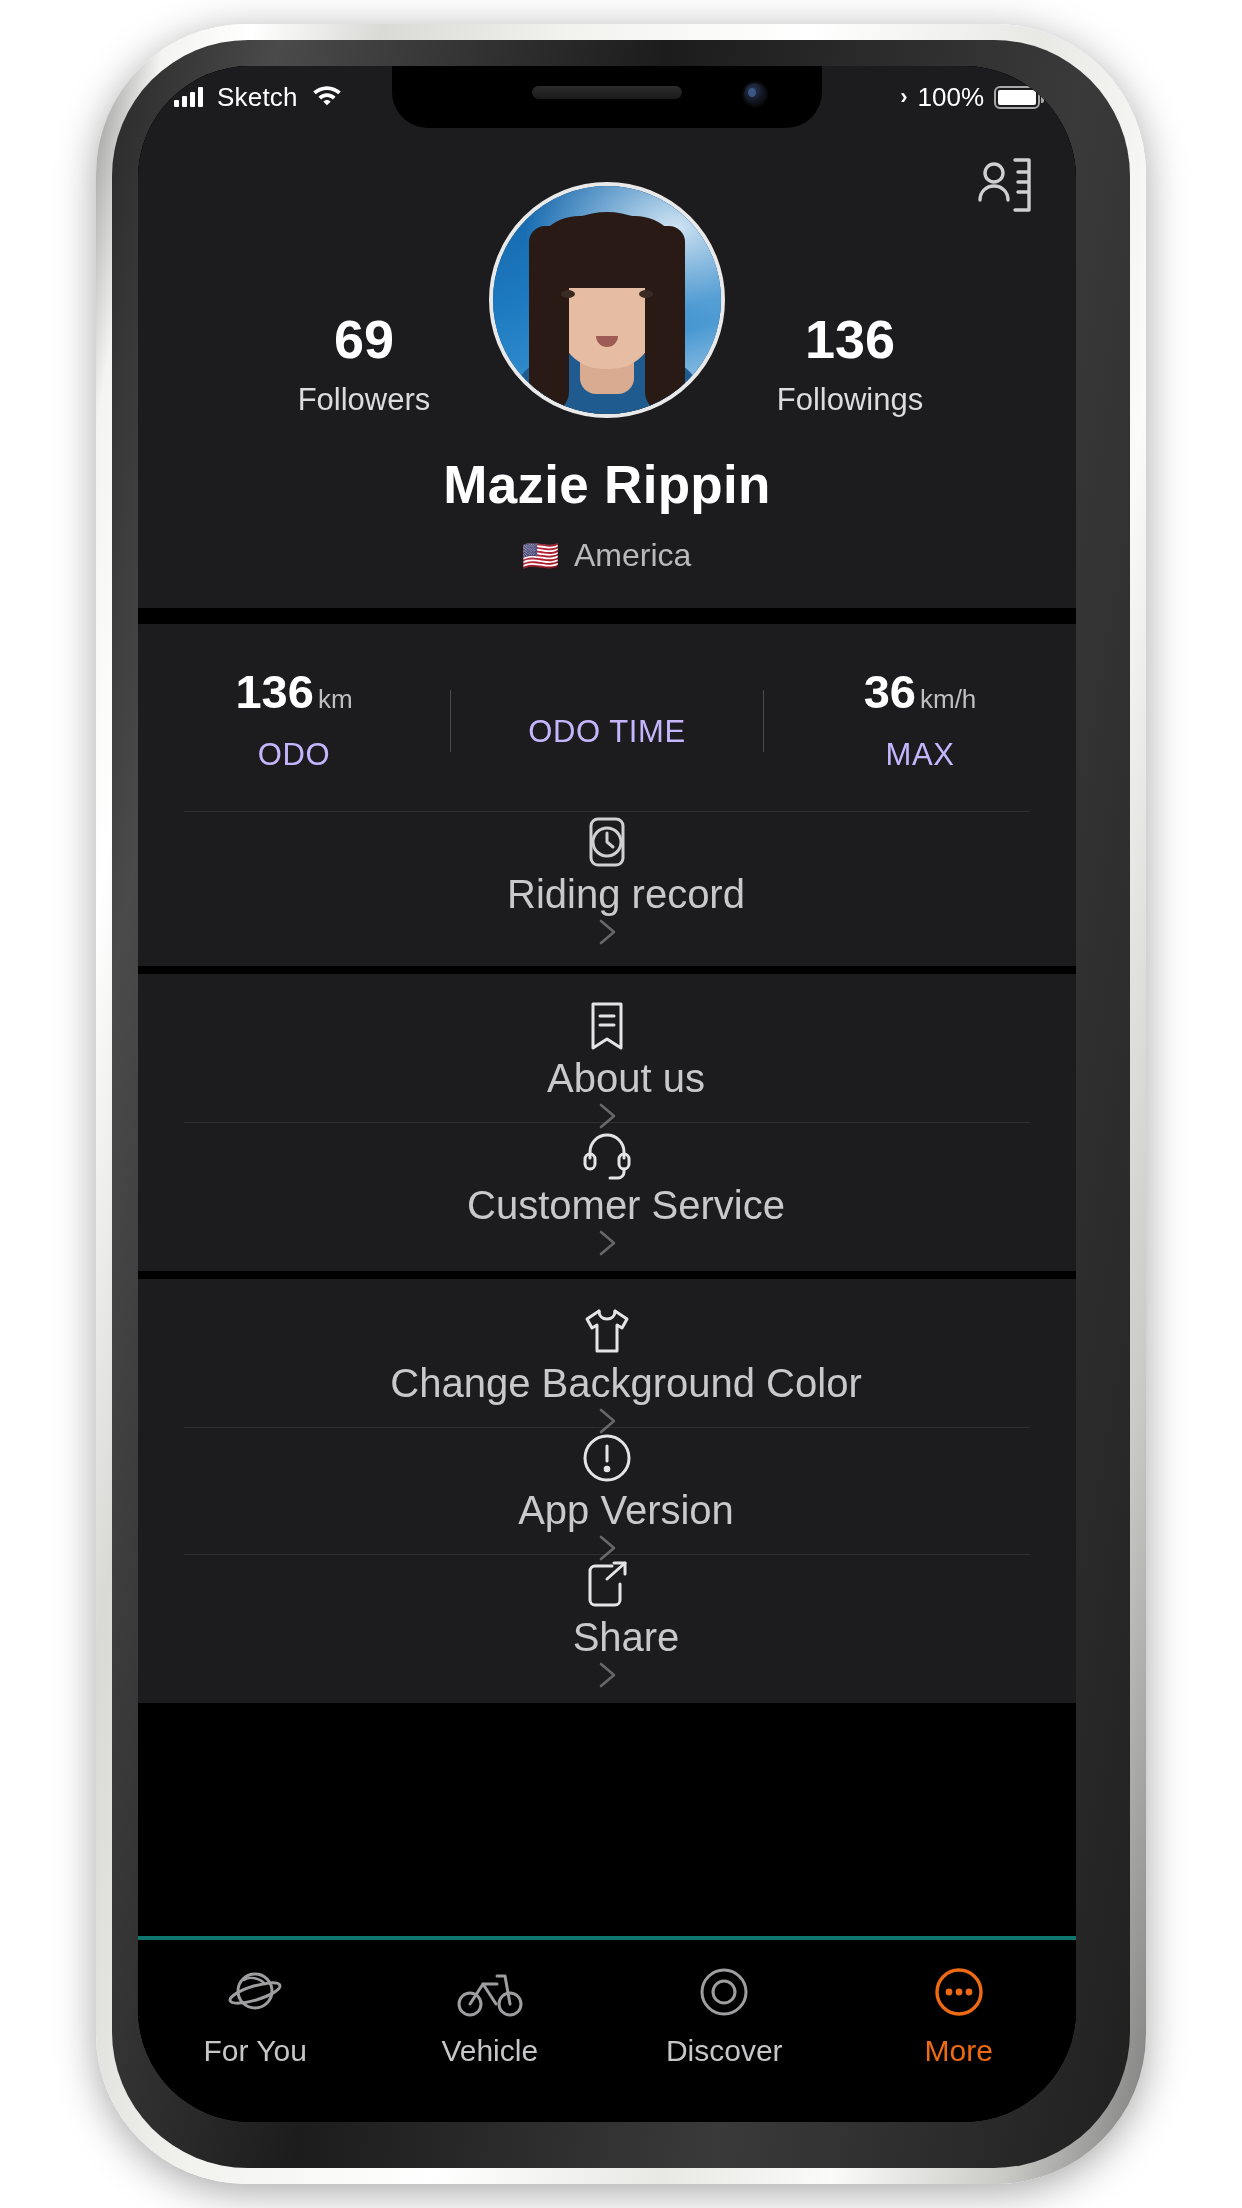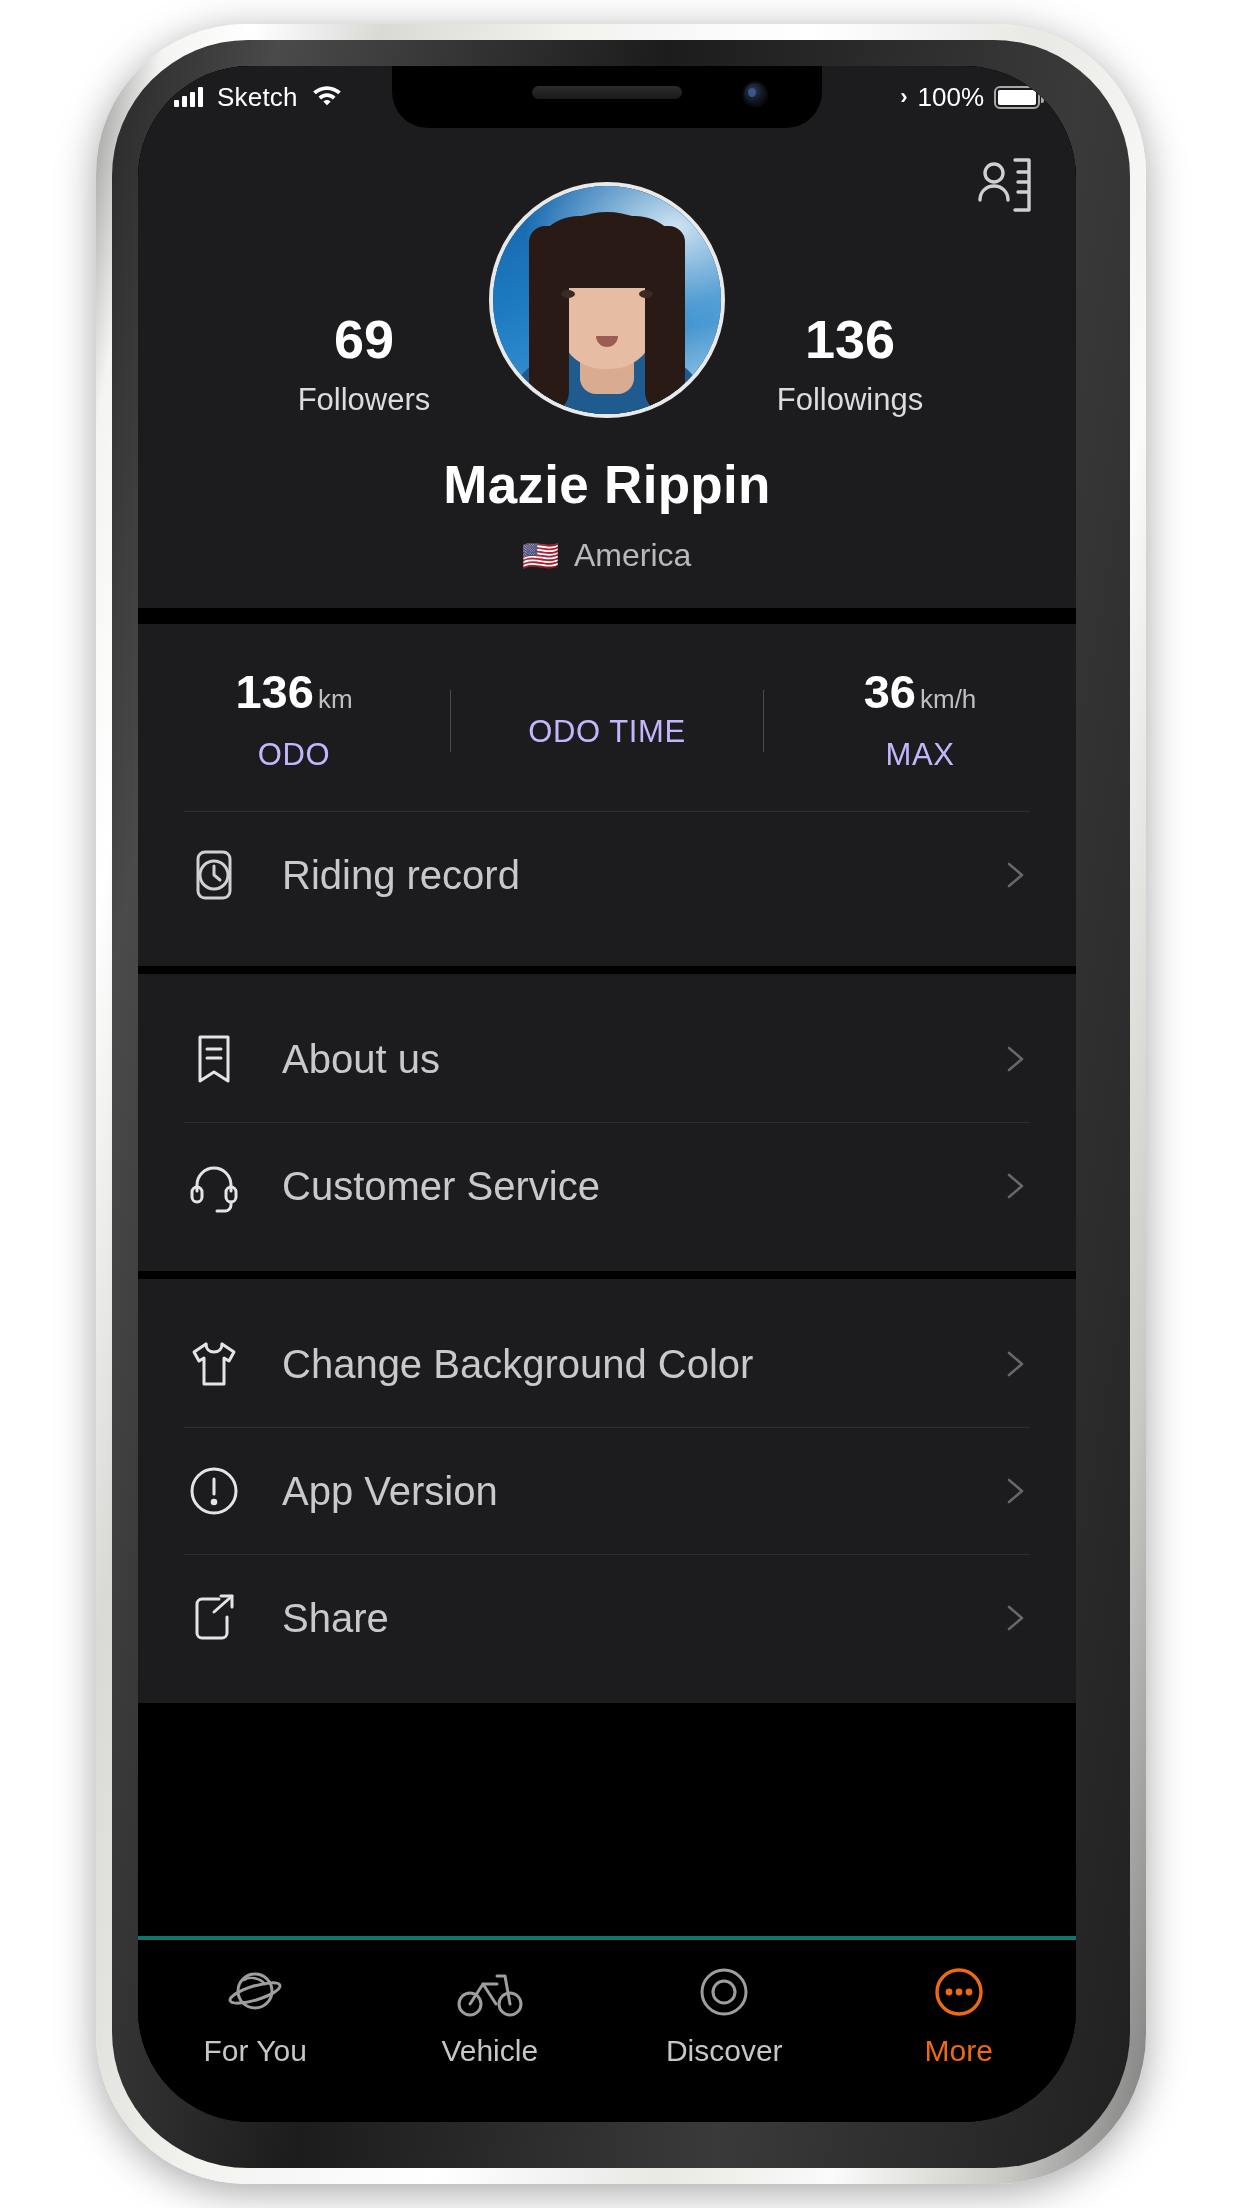--- a/index.html
+++ b/index.html
@@ -177,21 +177,21 @@
     padding:44px 0 38px;
   }
   .odo{flex:1;text-align:center;position:relative;}
   .odo .v{color:#fff;font-size:47px;font-weight:700;line-height:1;}
   .odo .v .u{font-size:26px;font-weight:400;color:#bfbfc1;margin-left:4px;}
   .odo .t{font-size:31px;color:#c4b5fd;margin-top:22px;letter-spacing:.6px;}
   .vdiv{width:1px;height:62px;background:#4a4a4c;}
 
   .row{
     display:flex;align-items:center;
-    height:126px;padding:0 46px;box-sizing:border-box;cursor:pointer;
+    height:126px;padding:0 46px;box-sizing:border-box;cursor:pointer;flex-direction:column;
   }
   .row .ico{width:60px;height:60px;flex:0 0 auto;display:flex;align-items:center;justify-content:center;}
   .row .label{margin-left:38px;font-size:40px;color:#c9c9cb;flex:1;}
   .row .arrow{width:30px;height:30px;opacity:.6;}
   .sep{height:1px;background:#2e2e30;margin:0 46px;}
 
   
   .group{background:#1c1c1e;}
   .gap{height:8px;background:#000;}
 

